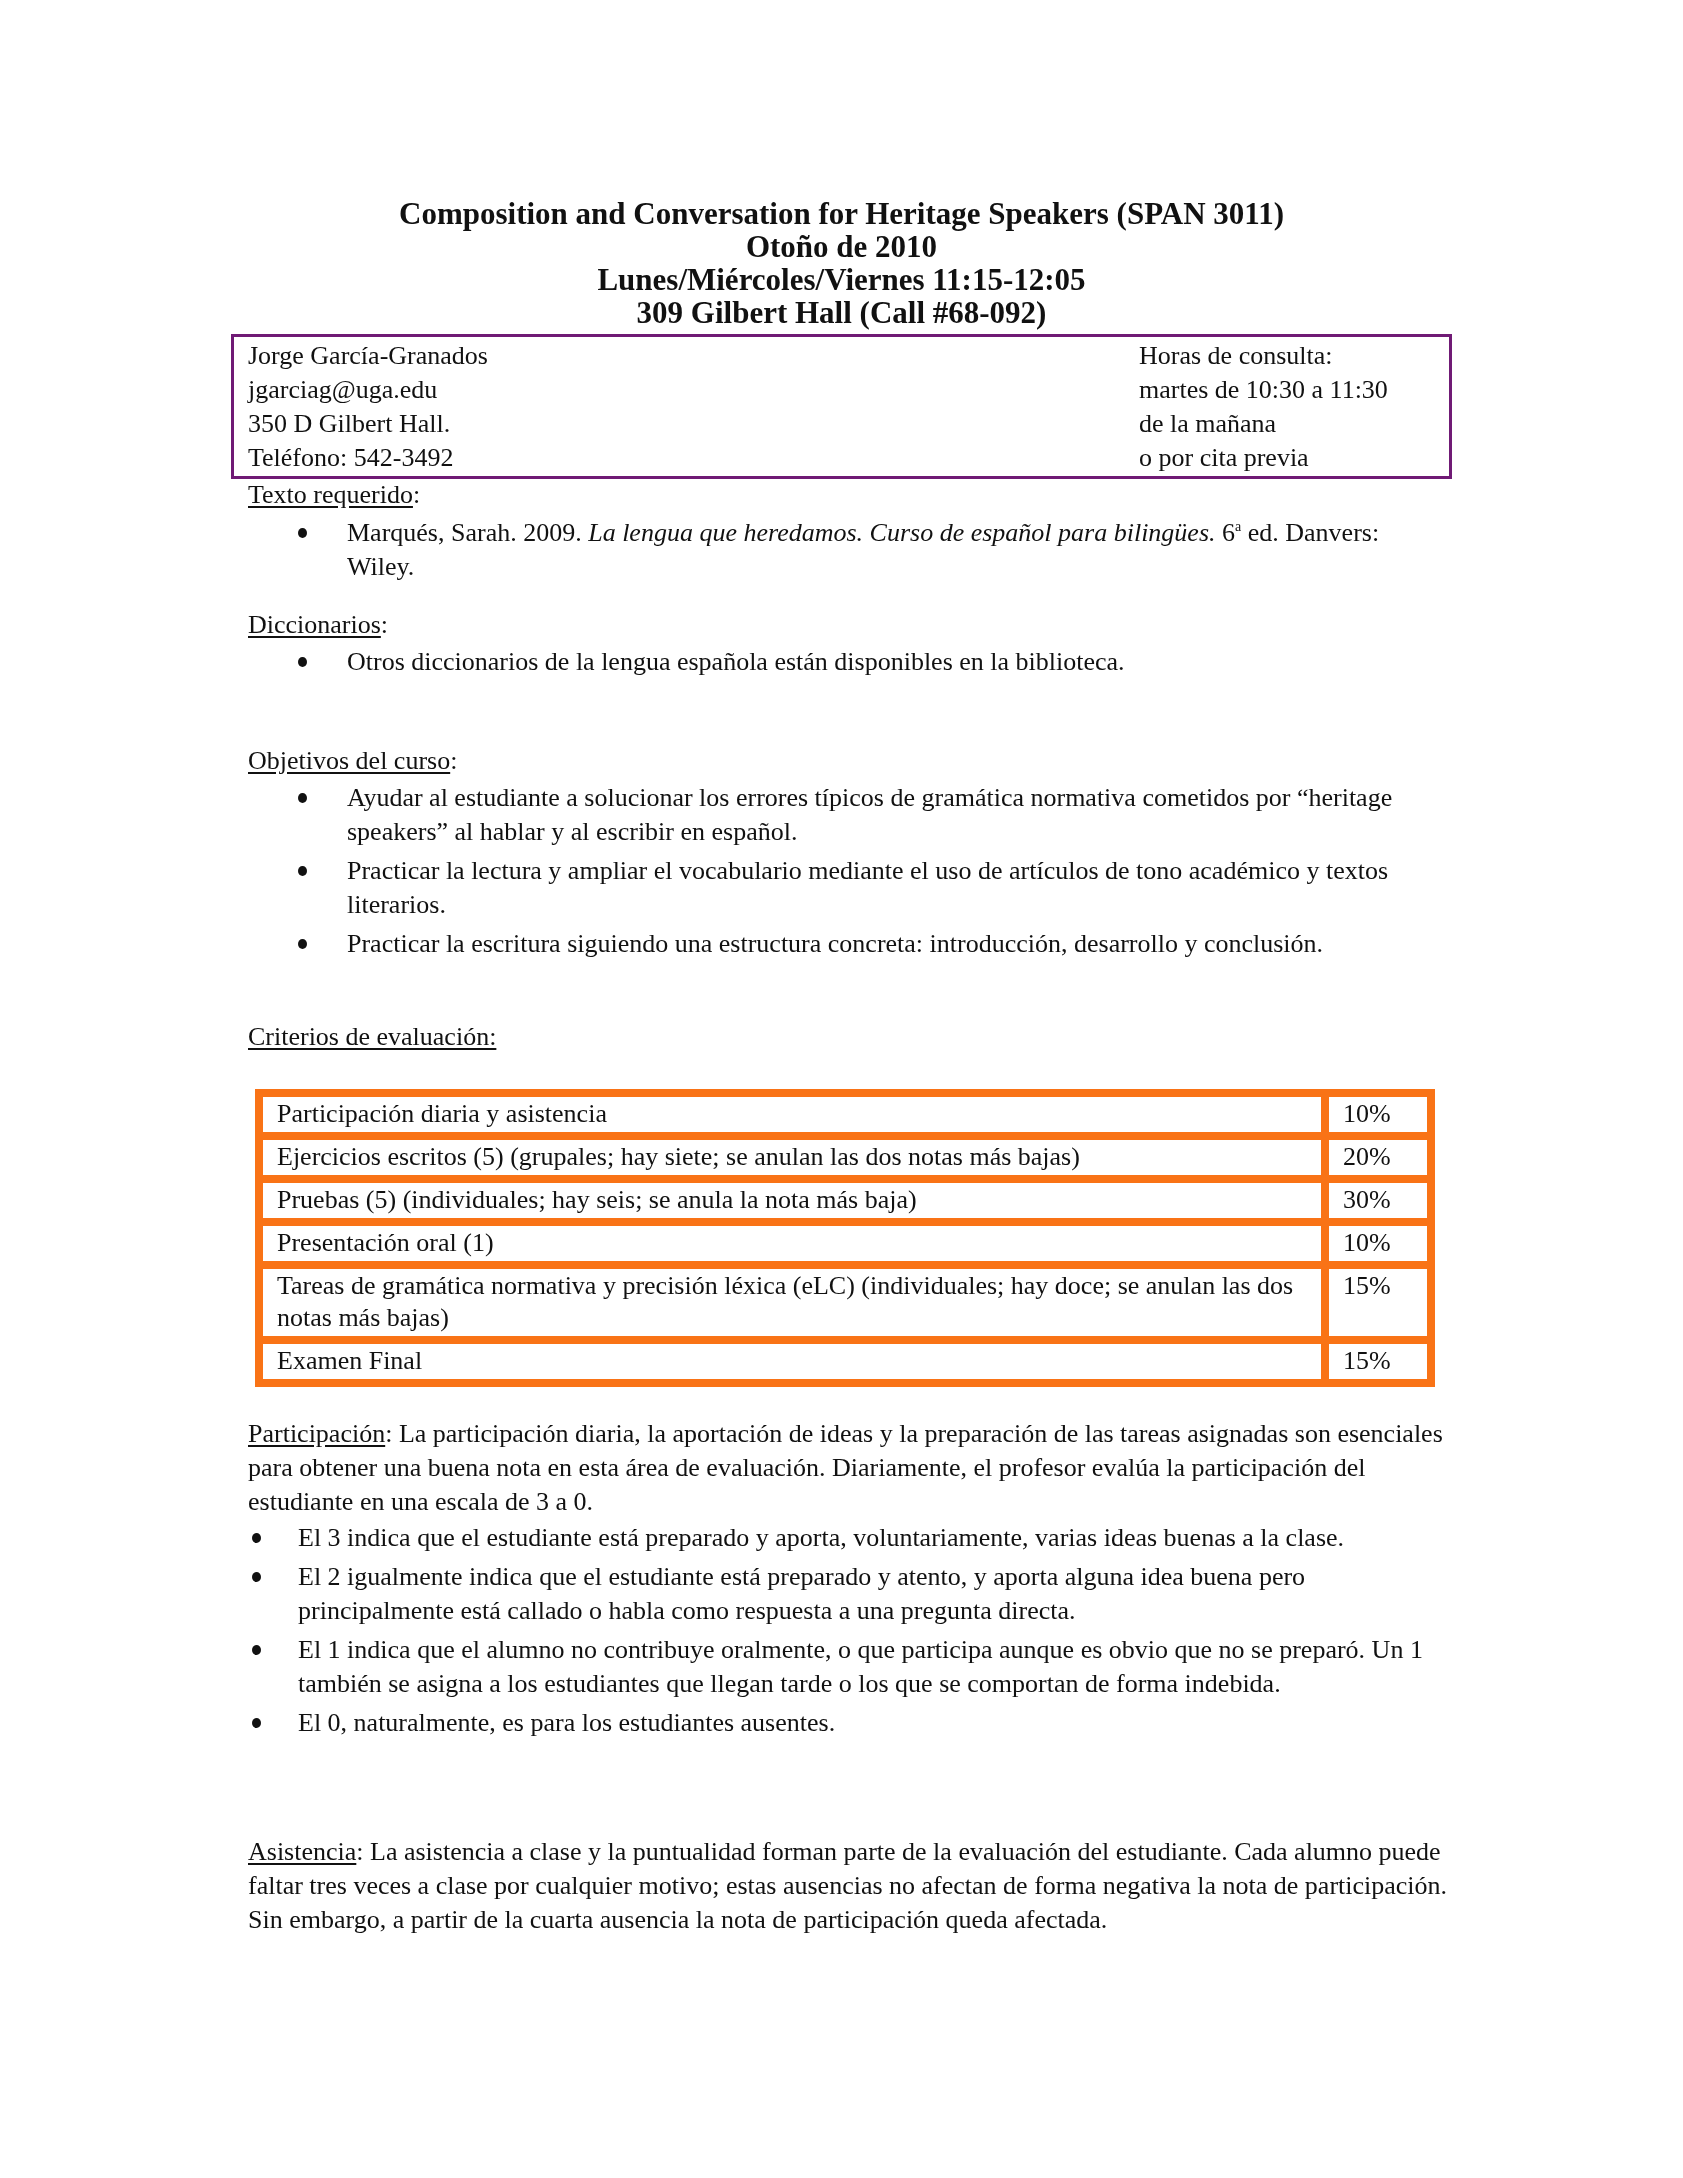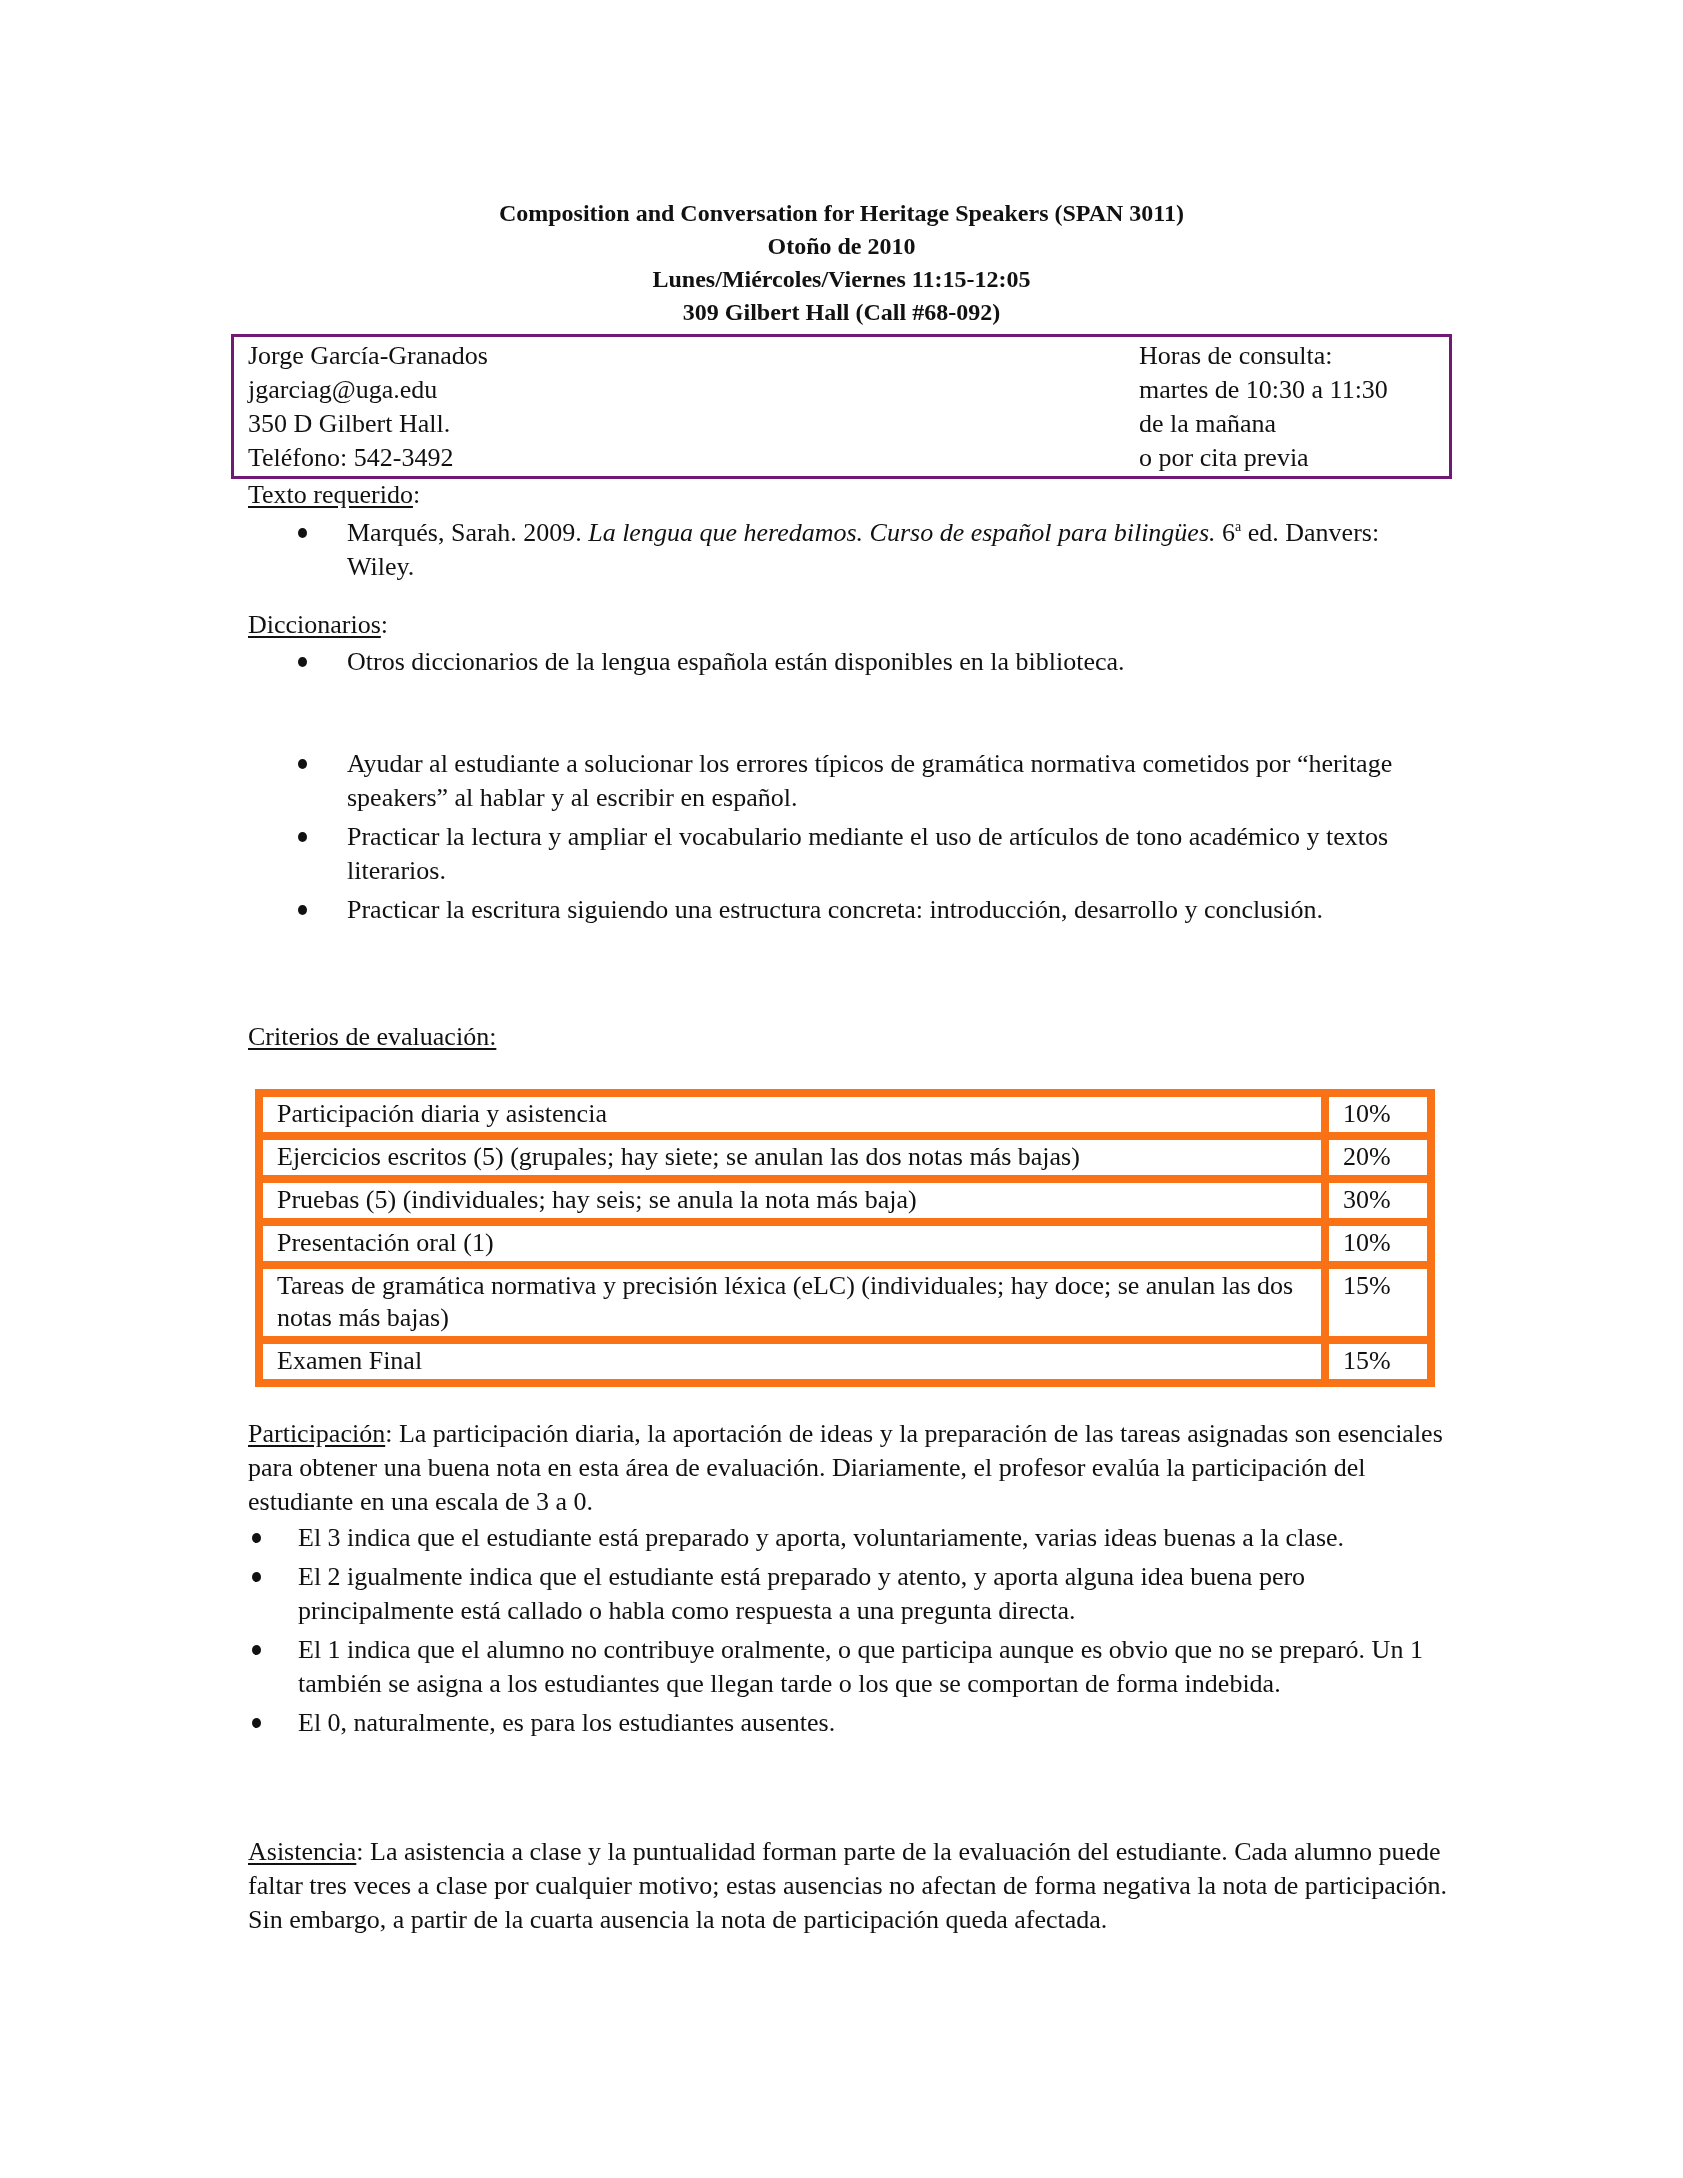--- a/index.html
+++ b/index.html
@@ -18,21 +18,21 @@
       line-height: 34px;
     }
     .page { position: absolute; left: 0; top: 0; width: 1683px; height: 2178px; }
 
     .title-block {
       position: absolute;
       left: 0; top: 197px;
       width: 1683px;
       text-align: center;
       font-weight: bold;
-      font-size: 24px;
+      font-size: 31px;
       line-height: 33px;
     }
     .title-block div { white-space: nowrap; }
 
     .info-box {
       position: absolute;
       left: 231px; top: 334px;
       width: 1215px; height: 139px;
       border: 3px solid #701a75;
     }
@@ -120,20 +120,21 @@
   </div>
 
   <div class="section" style="top:608px; width:1203px;">
     <div><span class="heading">Diccionarios</span><span>:</span></div>
     <ul class="bullets tight" style="margin-top:3px;">
       <li><span class="dot"></span><span>Otros diccionarios de la lengua española están disponibles en la biblioteca.</span></li>
     </ul>
   </div>
 
   <div class="section" style="top:744px; width:1203px;">
+    <div><span class="heading">Objetivos del curso</span><span>:</span></div>
     <ul class="bullets" style="margin-top:3px; width:1188px;">
       <li><span class="dot"></span><span>Ayudar al estudiante a solucionar los errores típicos de gramática normativa cometidos por “heritage speakers” al hablar y al escribir en español.</span></li>
       <li><span class="dot"></span><span>Practicar la lectura y ampliar el vocabulario mediante el uso de artículos de tono académico y textos literarios.</span></li>
       <li><span class="dot"></span><span>Practicar la escritura siguiendo una estructura concreta: introducción, desarrollo y conclusión.</span></li>
     </ul>
   </div>
 
   <div class="section" style="top:1020px;">
     <span class="heading">Criterios de evaluación:</span>
   </div>

